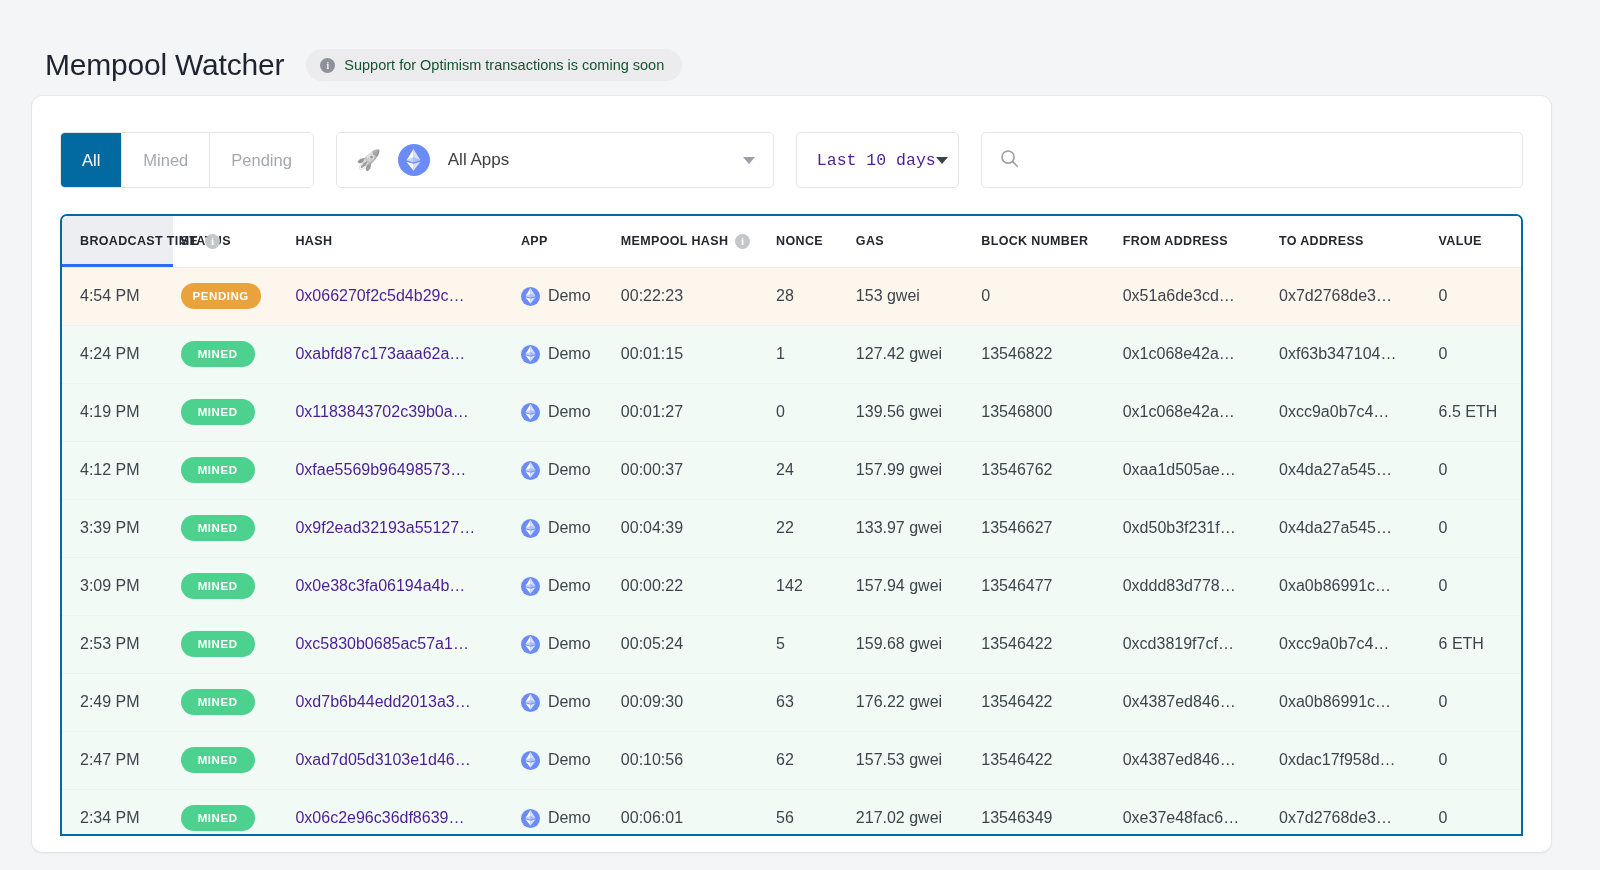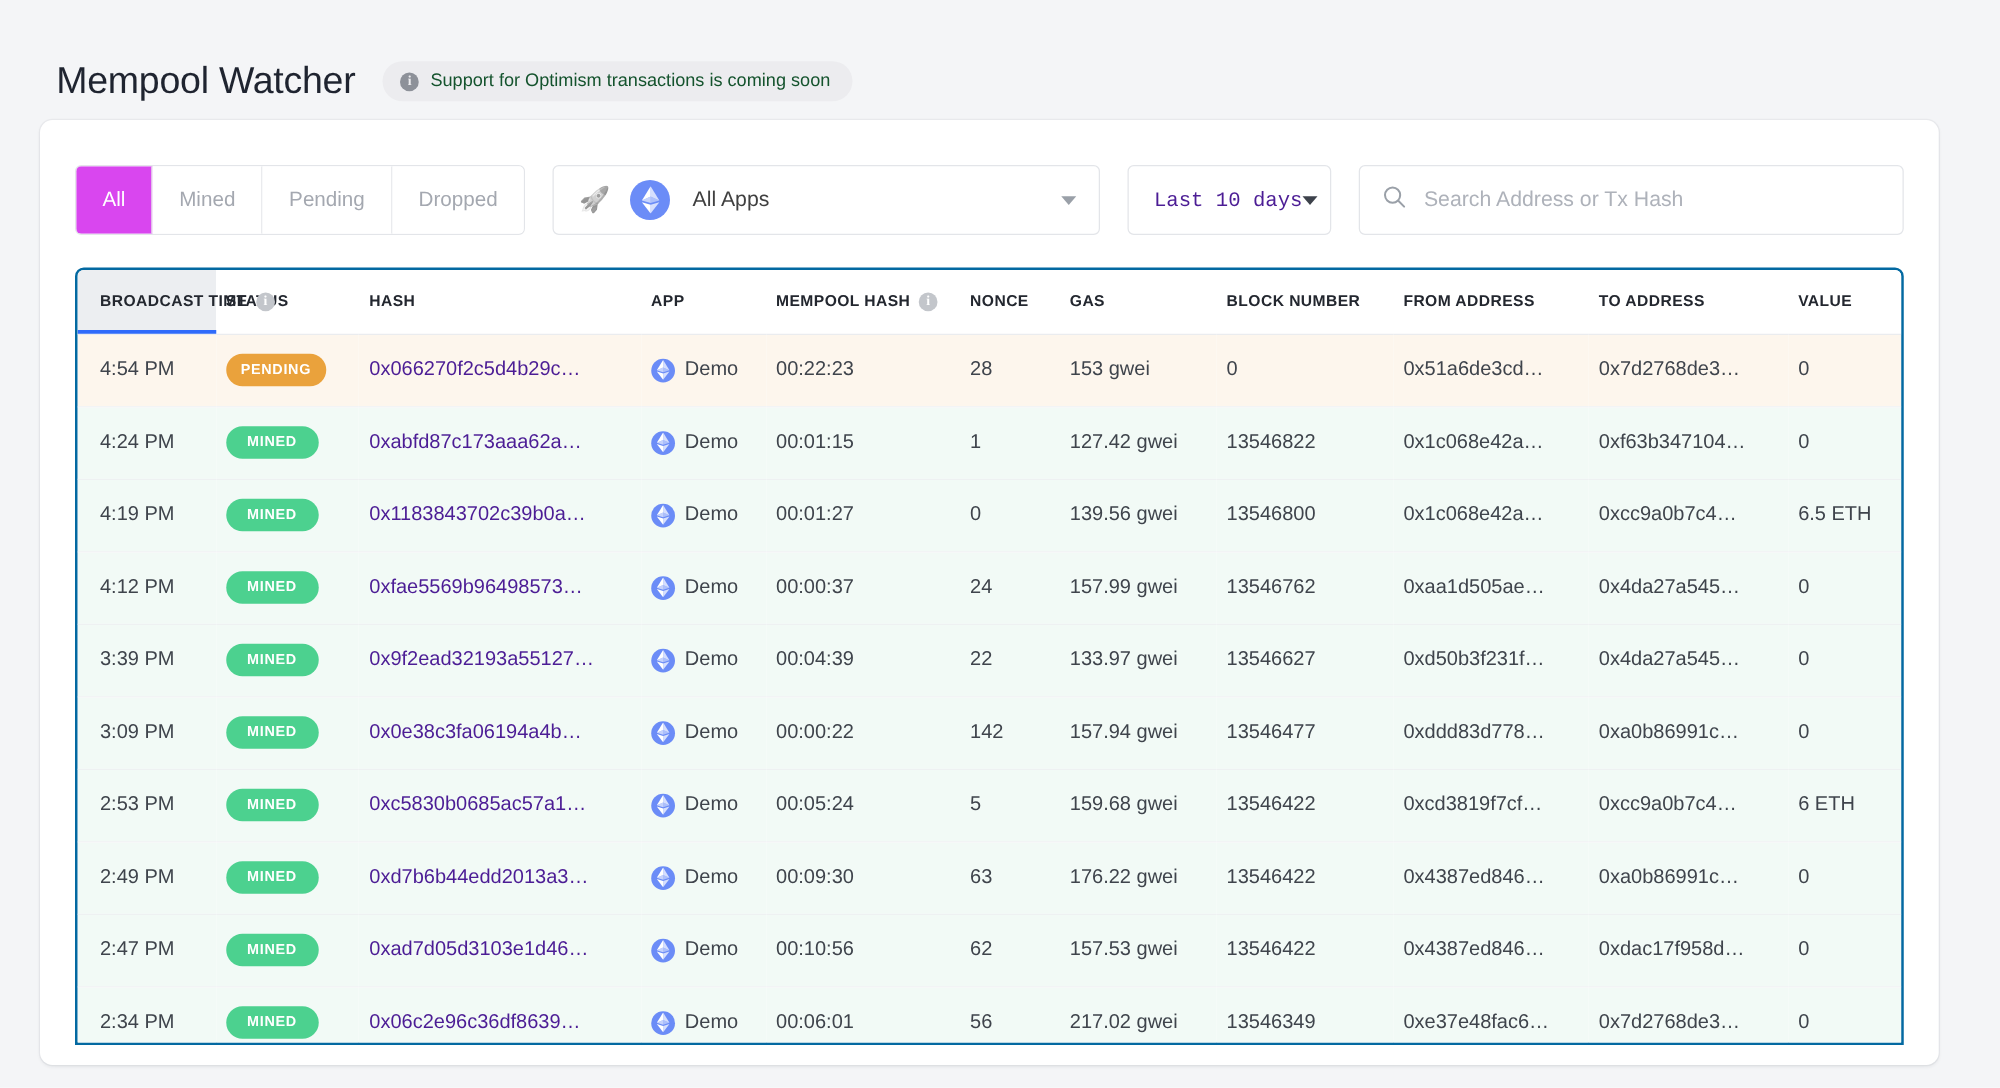--- a/index.html
+++ b/index.html
@@ -87,21 +87,21 @@
     font-size: 16.5px;
     color: #a4a8b0;
     background: #fff;
     border-right: 1px solid #e3e5e9;
     cursor: pointer;
     user-select: none;
     white-space: nowrap;
   }
   .seg-btn:last-child { border-right: none; }
   .seg-btn.active {
-    background: #d946ef;
+    background: #0369a1;
     color: #ffffff;
   }
 
   .select-box {
     display: flex;
     align-items: center;
     border: 1px solid #e3e5e9;
     border-radius: 5px;
     height: 56px;
     background: #fff;
@@ -264,21 +264,20 @@
 </div>
 
 <div class="card">
 
   <div class="toolbar">
 
     <div class="segmented">
       <div class="seg-btn active">All</div>
       <div class="seg-btn">Mined</div>
       <div class="seg-btn">Pending</div>
-      <div class="seg-btn">Dropped</div>
     </div>
 
     <div class="select-box apps-select">
       <span class="rocket-icon">🚀</span>
       <span class="eth-badge">
         <svg width="15" height="22" viewBox="0 0 16 24" aria-hidden="true">
           <polygon points="8,0 8,9 15.6,12.4" fill="#ffffff" opacity="0.72"></polygon>
           <polygon points="8,0 0.4,12.4 8,9" fill="#ffffff"></polygon>
           <polygon points="8,16.2 8,23.8 15.6,13.9" fill="#ffffff" opacity="0.72"></polygon>
           <polygon points="8,23.8 8,16.2 0.4,13.9" fill="#ffffff"></polygon>
@@ -295,21 +294,20 @@
       <span class="chevron dark"></span>
     </div>
 
     <div class="search-box">
       <span class="search-icon">
         <svg width="19" height="19" viewBox="0 0 20 20">
           <circle cx="8.5" cy="8.5" r="6.4" fill="none" stroke="#9aa0a8" stroke-width="1.7"></circle>
           <line x1="13.3" y1="13.3" x2="18.2" y2="18.2" stroke="#9aa0a8" stroke-width="1.7" stroke-linecap="round"></line>
         </svg>
       </span>
-      <input class="search-input" type="text" placeholder="Search Address or Tx Hash" style="">
     </div>
   </div>
 
   <div class="table-wrap">
     <table>
       <thead>
         <tr>
           <th class="c-time sorted">
             <span class="th-inner">
               <span>BROADCAST TIME</span>

